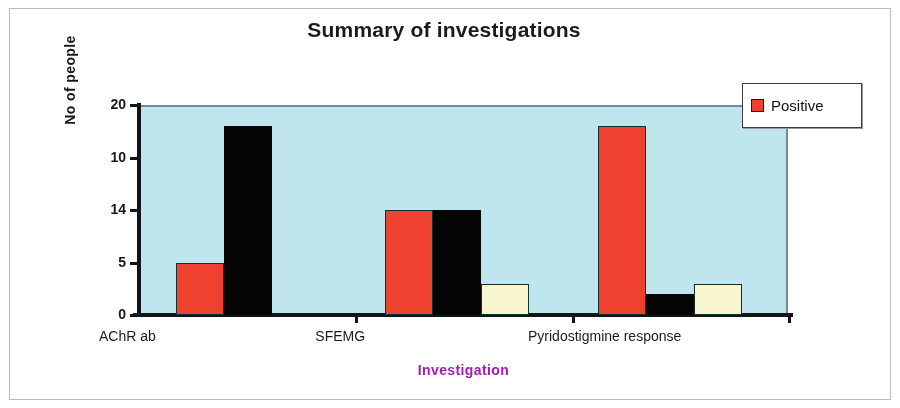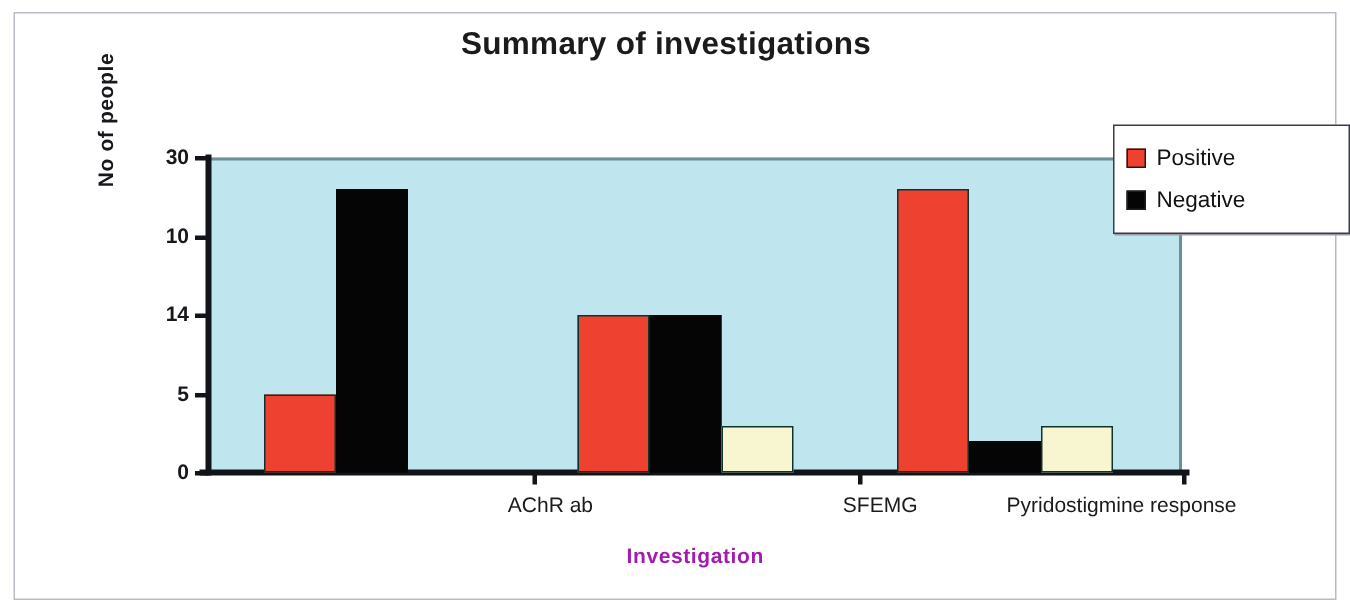--- a/index.html
+++ b/index.html
@@ -130,21 +130,21 @@
     border: 1px solid #10322f;
   }
   .bar.positive  { background: #ee4130; }
   .bar.negative  { background: #050505; border-color: #050505; }
   .bar.notknown  { background: #f7f6d0; }
 
   
   .cat-label {
     position: absolute;
     top: 328px;
-    text-align: right;
+    text-align: left;
     font-size: 14px;
     color: #1b1b1b;
     white-space: nowrap;
   }
 
   
   .x-axis-title {
     position: absolute;
     left: 139px;
     width: 649px;
@@ -167,21 +167,21 @@
     letter-spacing: 0.4px;
     transform: rotate(-90deg);
     transform-origin: left top;
   }
 
   
   .legend {
     position: absolute;
     left: 742px;
     top: 83px;
-    width: 158px;
+    width: 120px;
     padding: 7px 6px 8px 8px;
     box-sizing: border-box;
     background: #ffffff;
     border: 1px solid #3b3b46;
     box-shadow: 1px 1px 0 #9a9aa6;
   }
   .legend-row {
     display: flex;
     align-items: center;
     height: 28px;
@@ -230,21 +230,21 @@
       <div class="y-tick" style="top: 209px;"></div>
       <div class="y-tick-label-wrap" style="top: 210px;">
         <div class="y-tick-label">14</div>
       </div>
       <div class="y-tick" style="top: 156.5px;"></div>
       <div class="y-tick-label-wrap" style="top: 157.5px;">
         <div class="y-tick-label">10</div>
       </div>
       <div class="y-tick" style="top: 104px;"></div>
       <div class="y-tick-label-wrap" style="top: 105px;">
-        <div class="y-tick-label">30</div>
+        <div class="y-tick-label">20</div>
       </div>
     </div>
 
   <div id="x-ticks">
       <div class="x-tick" style="left: 355.333px;"></div>
       <div class="x-tick" style="left: 571.667px;"></div>
       <div class="x-tick" style="left: 788px;"></div>
     </div>
 
   <div id="bars-layer">
@@ -265,19 +265,15 @@
     </div>
 
   <div class="x-axis-title">Investigation</div>
   <div class="y-axis-title">No of people</div>
 
   <div class="legend">
     <div class="legend-row">
       <span class="legend-swatch positive"></span>
       <span class="legend-label">Positive</span>
     </div>
-    <div class="legend-row">
-      <span class="legend-swatch negative"></span>
-      <span class="legend-label">Negative</span>
-    </div>
   </div>
 
 </div>
 
 </body></html>

